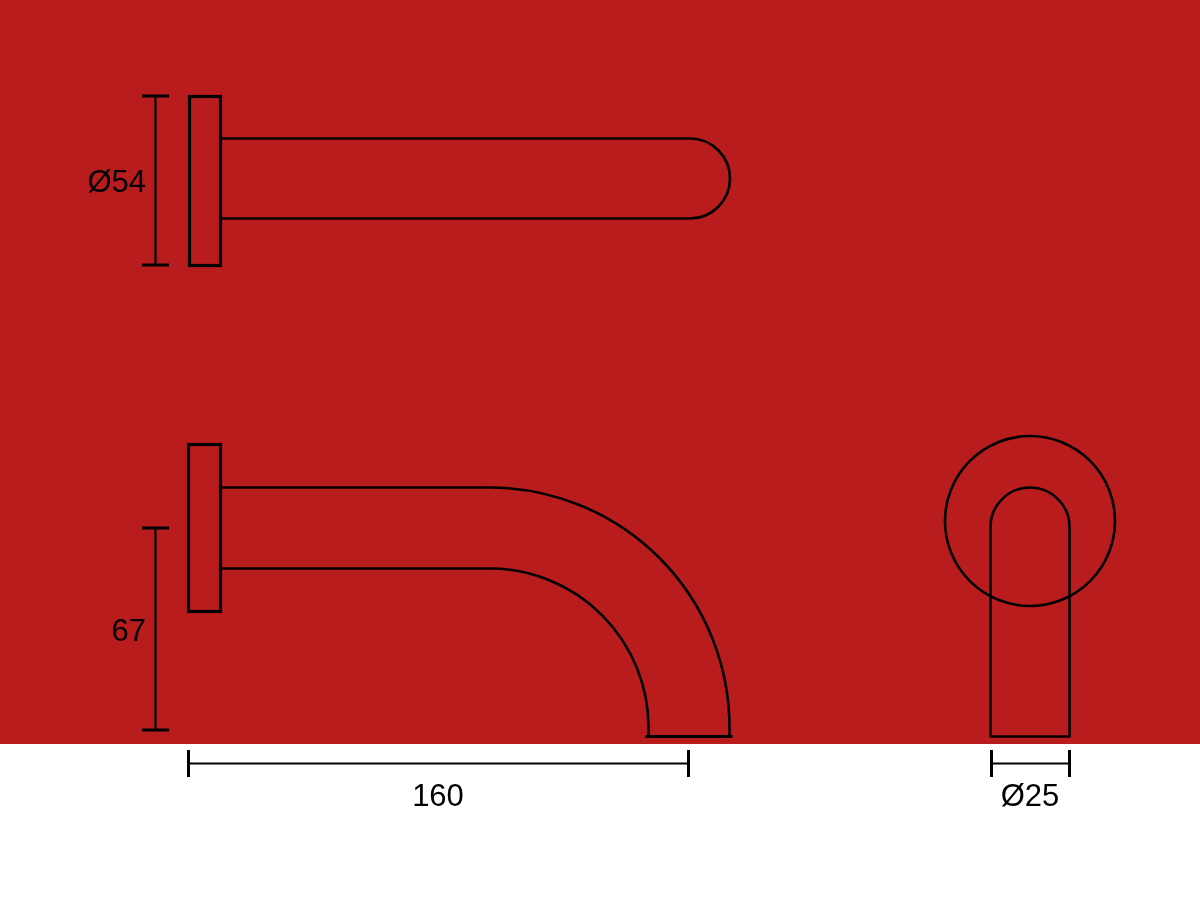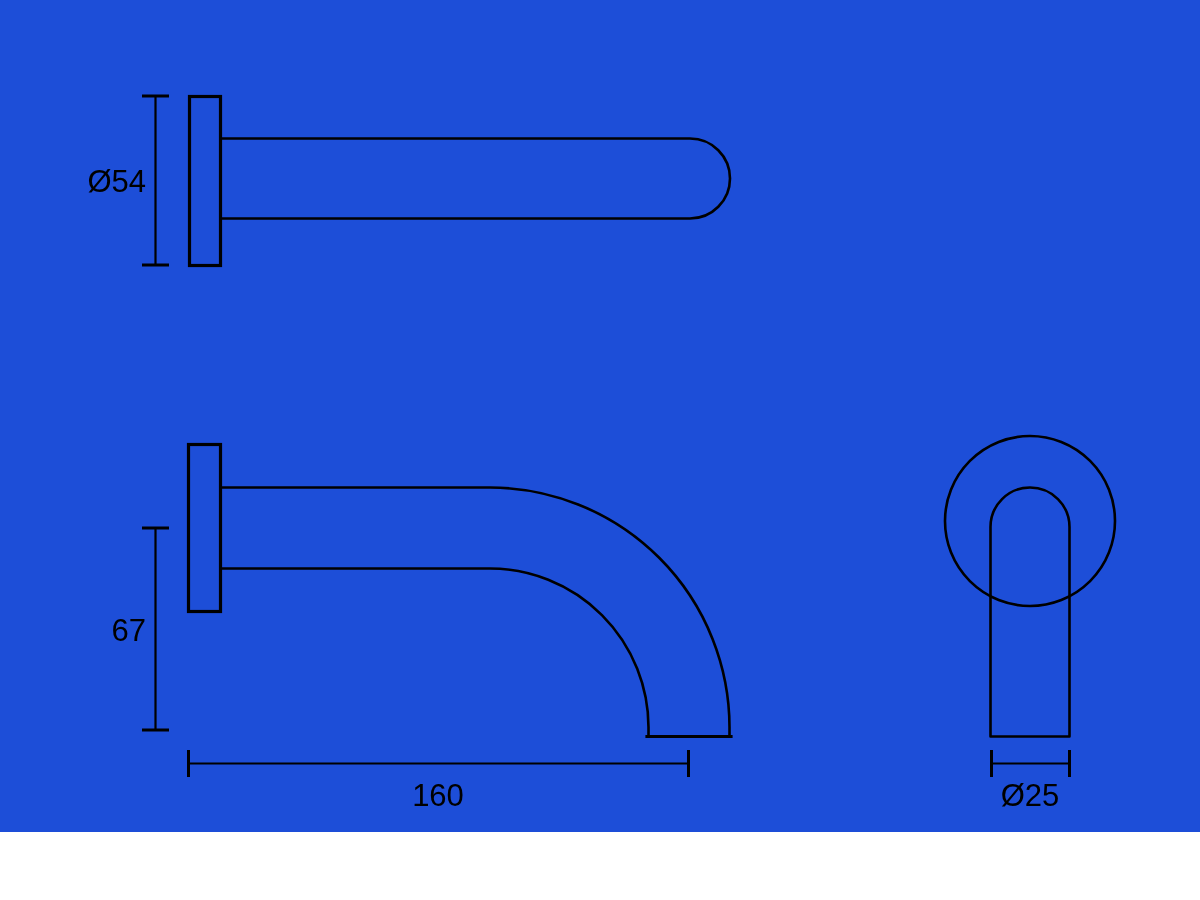--- a/index.html
+++ b/index.html
@@ -10,22 +10,22 @@
   }
   body {
     width: 1200px;
     height: 900px;
     font-family: "Liberation Sans", sans-serif;
     overflow: hidden;
   }
   #drawing-root {
     position: relative;
     width: 1200px;
-    height: 832px;
-    background: #1d4ed8;
+    height: 744px;
+    background: #b91c1c;
   }
   svg#technical-drawing {
     display: block;
     width: 1200px;
     height: 900px;
   }
   .part-outline {
     fill: none;
     stroke: #000000;
     stroke-width: 3.2;

